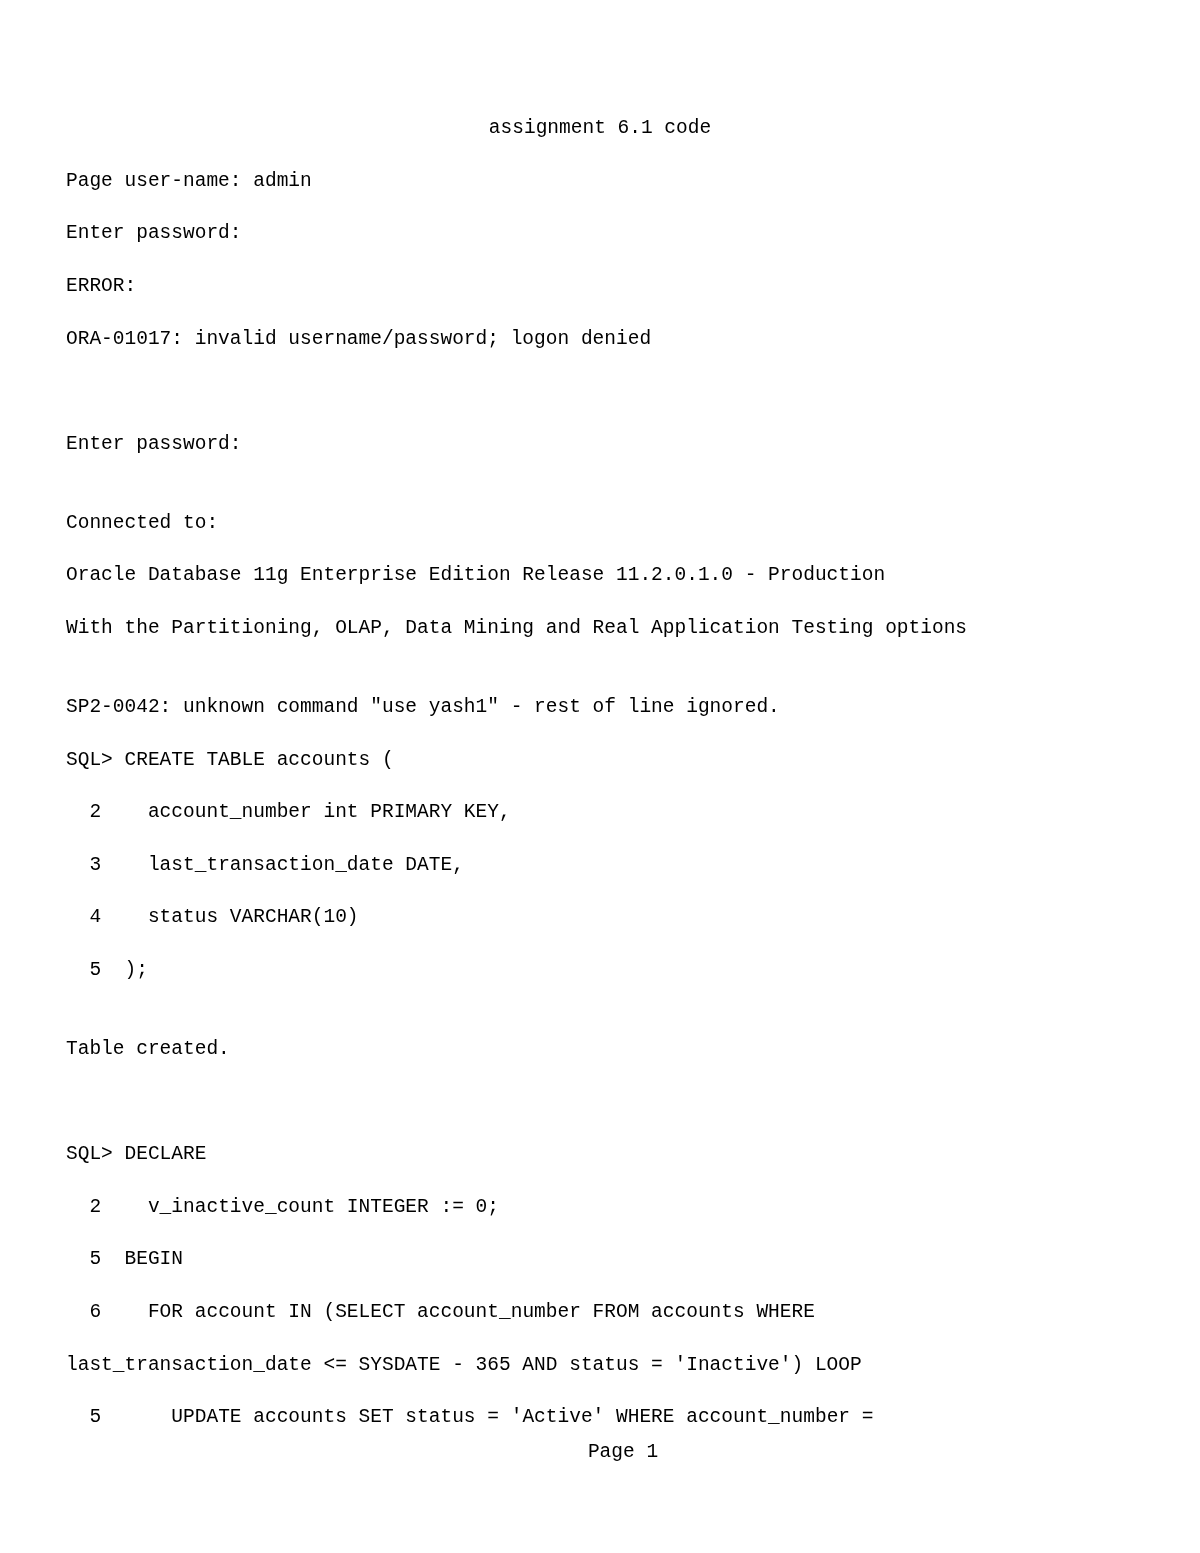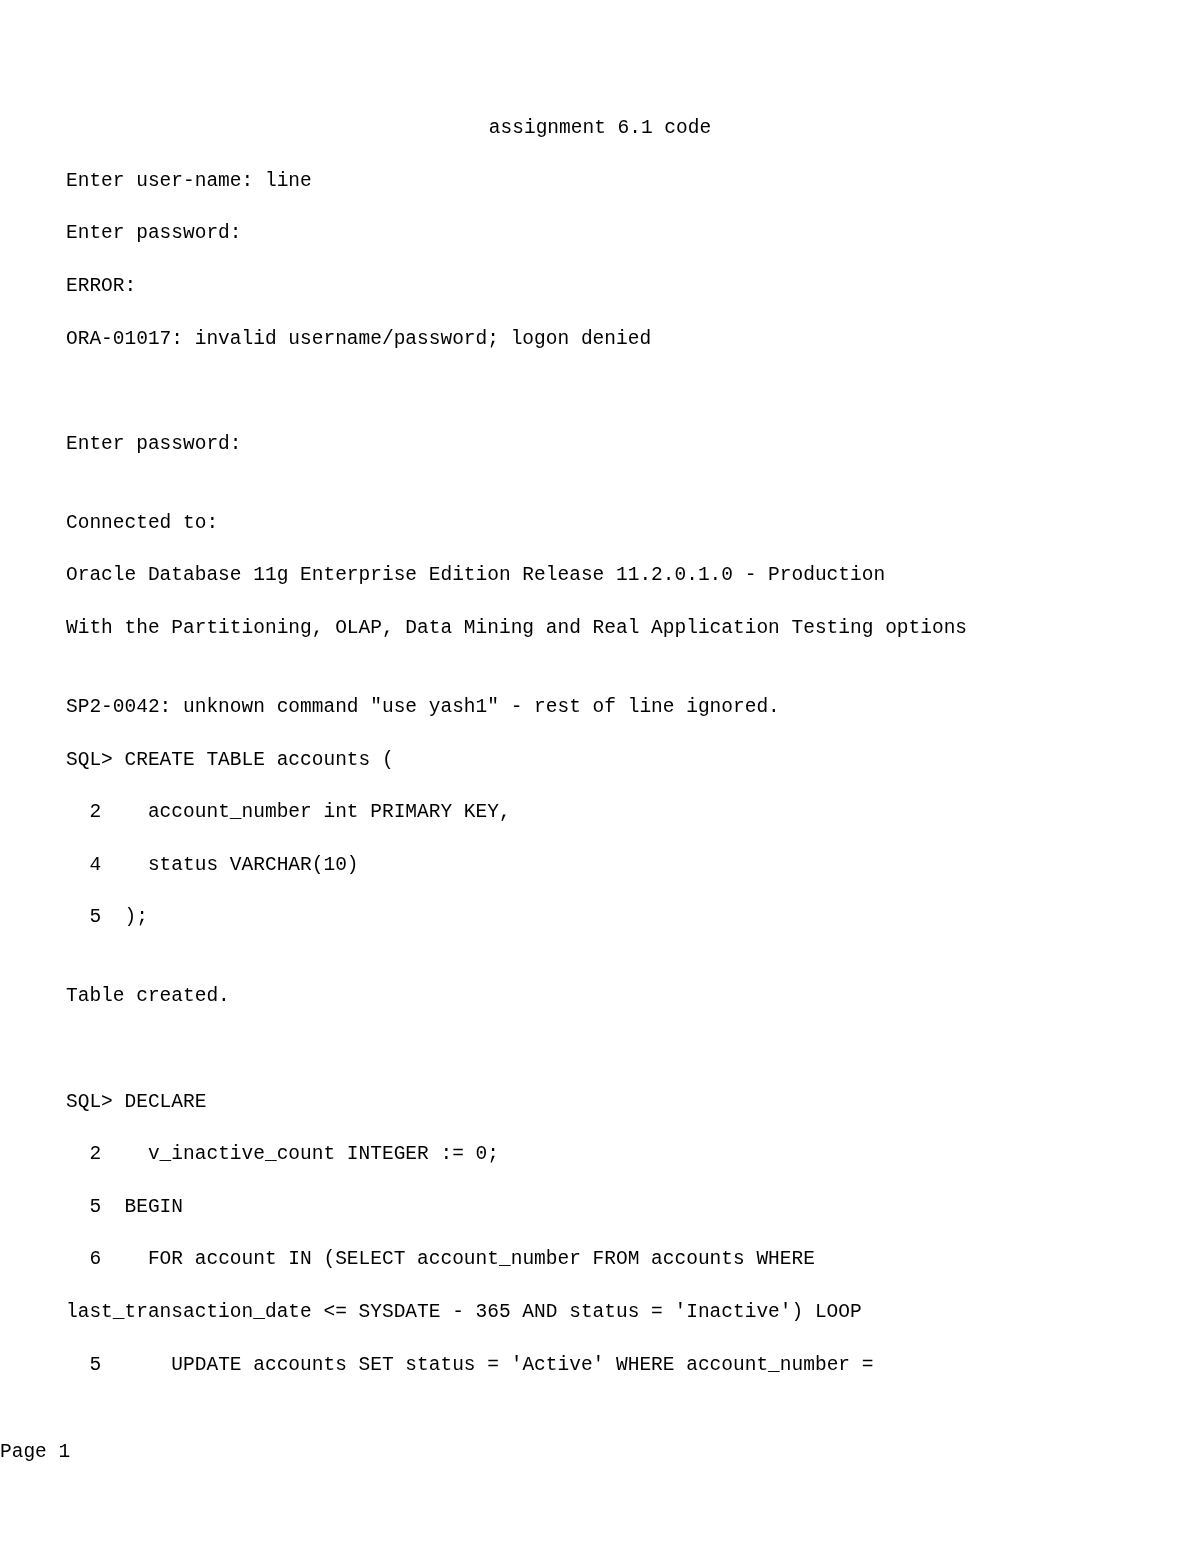--- a/index.html
+++ b/index.html
@@ -24,47 +24,50 @@
     }
     .content {
       white-space: pre-wrap;
       word-wrap: break-word;
     }
     .pgnum {
       position: absolute;
       left: 0;
       right: 0;
       bottom: 88px;
+      text-align: center;
       width: 100%;
+      padding-left: 46px;
     }
     .line {
       display: block;
     }
   </style>
 </head>
 <body>
 
 <div class="title">assignment 6.1 code</div>
 
 <div class="content">
-<span class="line">Enter user-name: line</span>
+<span class="line">Page user-name: admin</span>
 <span class="line">Enter password:</span>
 <span class="line">ERROR:</span>
 <span class="line">ORA-01017: invalid username/password; logon denied</span>
 <span class="line"></span>
 <span class="line"></span>
 <span class="line">Enter password:</span>
 <span class="line"></span>
 <span class="line">Connected to:</span>
 <span class="line">Oracle Database 11g Enterprise Edition Release 11.2.0.1.0 - Production</span>
 <span class="line">With the Partitioning, OLAP, Data Mining and Real Application Testing options</span>
 <span class="line"></span>
 <span class="line">SP2-0042: unknown command "use yash1" - rest of line ignored.</span>
 <span class="line">SQL&gt; CREATE TABLE accounts (</span>
 <span class="line">  2    account_number int PRIMARY KEY,</span>
+<span class="line">  3    last_transaction_date DATE,</span>
 <span class="line">  4    status VARCHAR(10)</span>
 <span class="line">  5  );</span>
 <span class="line"></span>
 <span class="line">Table created.</span>
 <span class="line"></span>
 <span class="line"></span>
 <span class="line">SQL&gt; DECLARE</span>
 <span class="line">  2    v_inactive_count INTEGER := 0;</span>
 <span class="line">  5  BEGIN</span>
 <span class="line">  6    FOR account IN (SELECT account_number FROM accounts WHERE </span>

